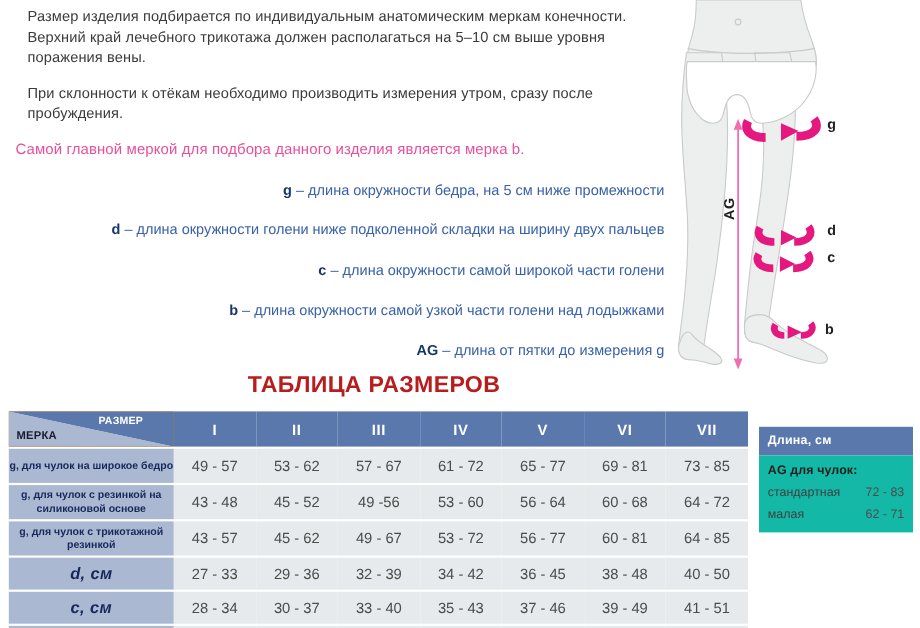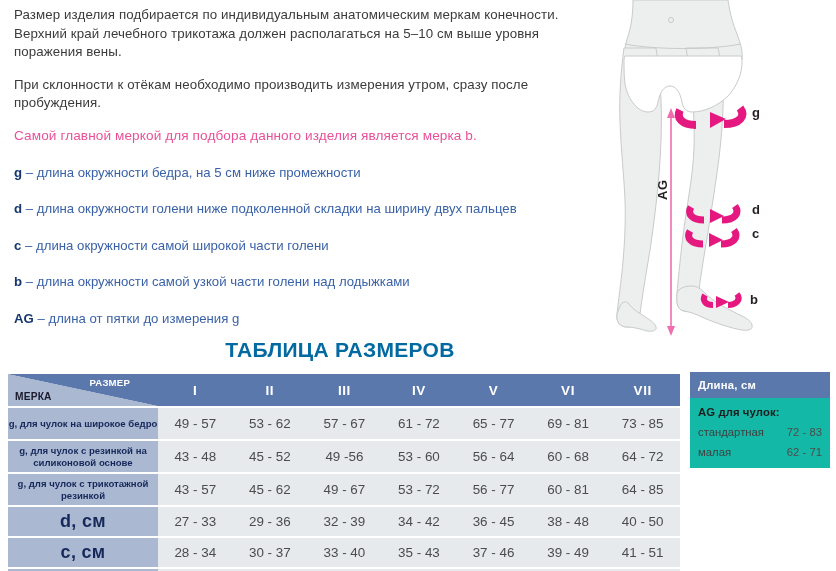--- a/index.html
+++ b/index.html
@@ -14,31 +14,31 @@
   #root{position:relative;width:836px;height:571px;}
 
   
   .text-col{
     position:absolute;left:14px;top:6px;width:590px;
   }
   .para{
     color:#3b3b3b;
     font-size:13.3px;
     line-height:18.6px;
-    margin:0 0 14px 0;
+    margin:0 0 14px 11px;
     letter-spacing:.1px;
   }
   .highlight{
     color:#e8519a;
     font-size:13.6px;
     line-height:18.6px;
     margin:0 0 18px 0;
     letter-spacing:.1px;
   }
-  .def-list{margin:0;padding:0;list-style:none;}
+  .def-list{margin:0;padding:0;list-style:none;text-align:right;}
   .def-item{
     color:#3a62a8;
     font-size:13.2px;
     line-height:17px;
     margin:0 0 19.5px 0;
     white-space:nowrap;
   }
   .def-item .key{
     color:#16366d;
     font-weight:bold;
@@ -67,21 +67,21 @@
     transform-origin:left top;
     letter-spacing:.5px;
   }
 
   
   .table-title{
     position:absolute;left:0;top:338px;width:680px;
     text-align:center;
     font-size:21px;
     font-weight:bold;
-    color:#0369a1;
+    color:#b91c1c;
     letter-spacing:.3px;
   }
 
   
   .size-table{
     position:absolute;left:8px;top:372px;
     width:672px;
     border-collapse:separate;
     border-spacing:0 2px;
     table-layout:fixed;
@@ -126,36 +126,37 @@
     text-align:center;
     vertical-align:middle;
     font-size:9.6px;
     font-weight:bold;
     line-height:11.5px;
     padding:4px 6px;
     width:150px;
     margin-left:20px;
   }
   .row-label.big{
-    font-size:18px;
+    font-size:15px;
     letter-spacing:.3px;
+    font-style:italic;
   }
   .data-cell{
     background:#e6eaec;
     color:#4c4c4c;
     text-align:center;
     font-size:13.4px;
     height:29px;
     vertical-align:middle;
   }
   tr.tall .row-label,tr.tall .data-cell{height:31px;}
 
   
   .length-panel{
-    position:absolute;left:690px;top:372px;width:140px;
+    position:absolute;left:690px;top:388px;width:140px;
   }
   .lp-head{
     background:#5b78ad;color:#ffffff;
     font-size:11.3px;font-weight:bold;
     padding:7px 0 7px 8px;
     letter-spacing:.2px;
   }
   .lp-body{
     background:#14b8a6;
     padding:6px 8px 8px 8px;

